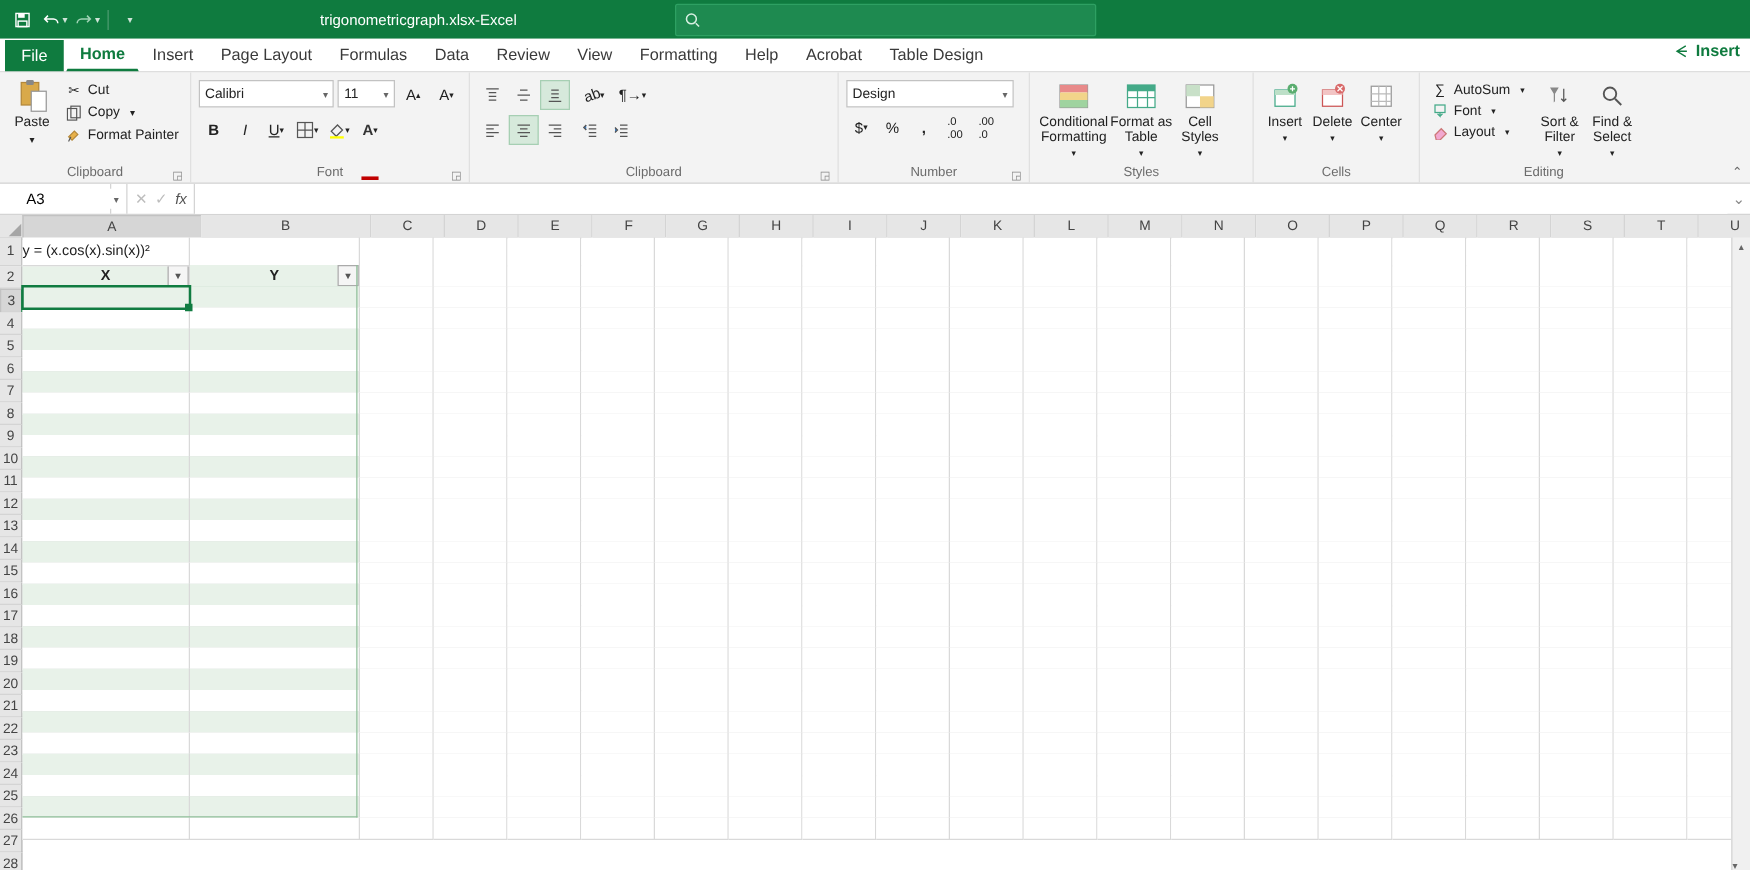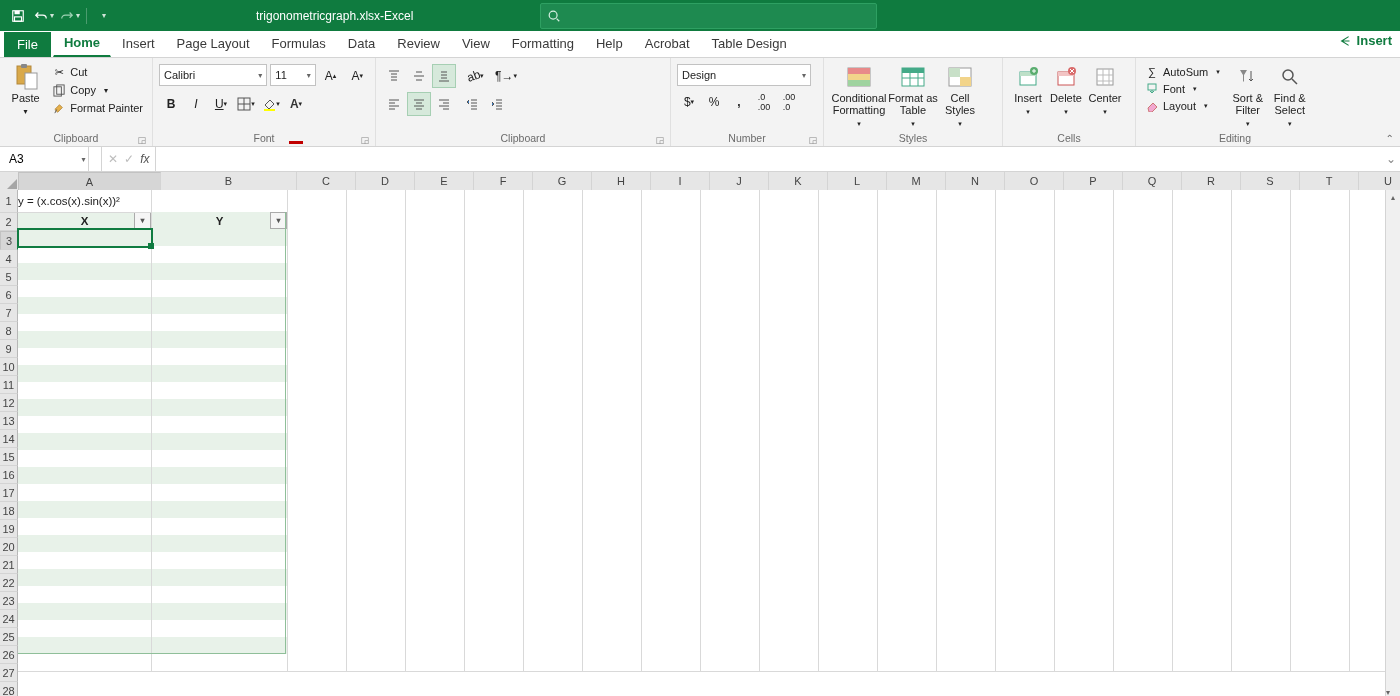--- a/index.html
+++ b/index.html
@@ -36,21 +36,21 @@
 .sel{border:1px solid #c2c2c2;background:#fff;height:20px;display:flex;align-items:center;padding:0 4px;font-size:11px;}
 .sel .dd{margin-left:auto;font-size:8px;color:#666;}
 .btnrow{display:flex;gap:1px;}
 .sq{width:22px;height:22px;display:flex;align-items:center;justify-content:center;border:1px solid transparent;cursor:pointer;}
 .sq.on{background:#d6e9db;border-color:#a6cfb3;}
 .disabled{color:#a8a8a8;}
 .rcollapse{position:absolute;right:6px;bottom:2px;font-size:10px;color:#666;}
 
 .fbar{height:24px;border-bottom:1px solid #d4d4d4;display:flex;align-items:stretch;background:#fff;}
 .namebox{width:88px;border-right:1px solid #d4d4d4;display:flex;align-items:center;}
-.namebox input{border:none;outline:none;width:68px;font-size:12px;padding-left:9px;}
+.namebox input{border:none;outline:none;width:68px;font-size:12px;padding-left:21px;}
 .namebox .dd{font-size:8px;color:#666;width:14px;text-align:center;}
 .fxbtns{display:flex;align-items:center;border-right:1px solid #d4d4d4;padding:0 6px;gap:6px;color:#bdbdbd;}
 .fxbtns .fx{font-style:italic;color:#555;}
 .formula{flex:1;border:none;outline:none;padding-left:6px;font-size:12px;}
 .fexpand{width:18px;display:flex;align-items:center;justify-content:center;color:#888;}
 
 .gridwrap{position:relative;height:calc(696px - 31px - 26px - 88px - 24px);overflow:hidden;}
 .grid{position:absolute;inset:0;}
 .selA{width:18px;height:18px;border-right:1px solid #b7b7b7;border-bottom:1px solid #b7b7b7;background:#e6e6e6;position:absolute;left:0;top:0;}
 .selA::after{content:"";position:absolute;right:1px;bottom:1px;border-left:10px solid transparent;border-bottom:10px solid #a6a6a6;}

